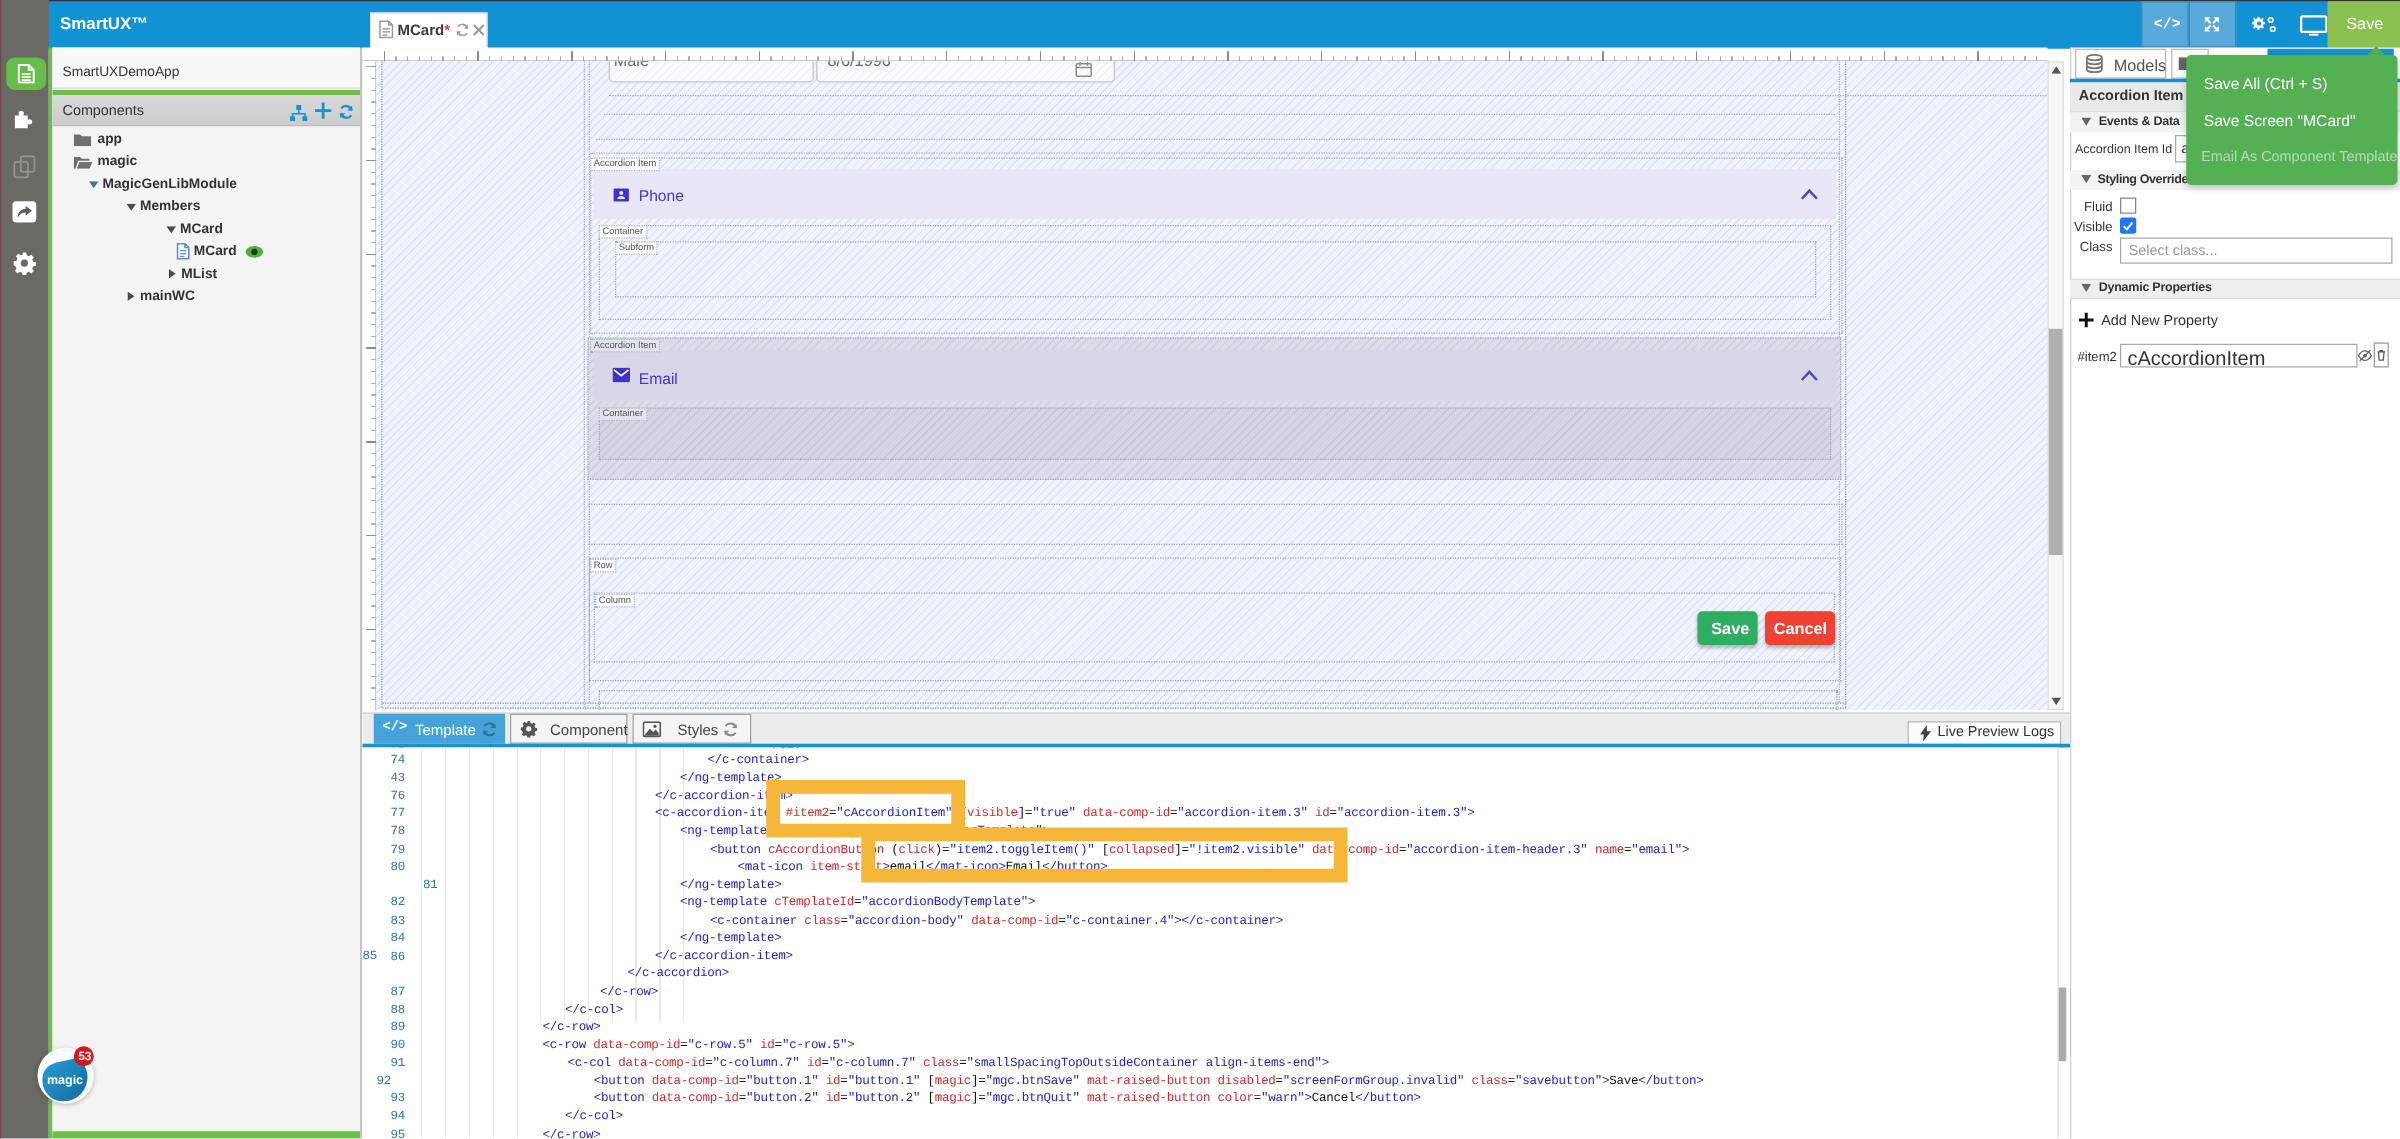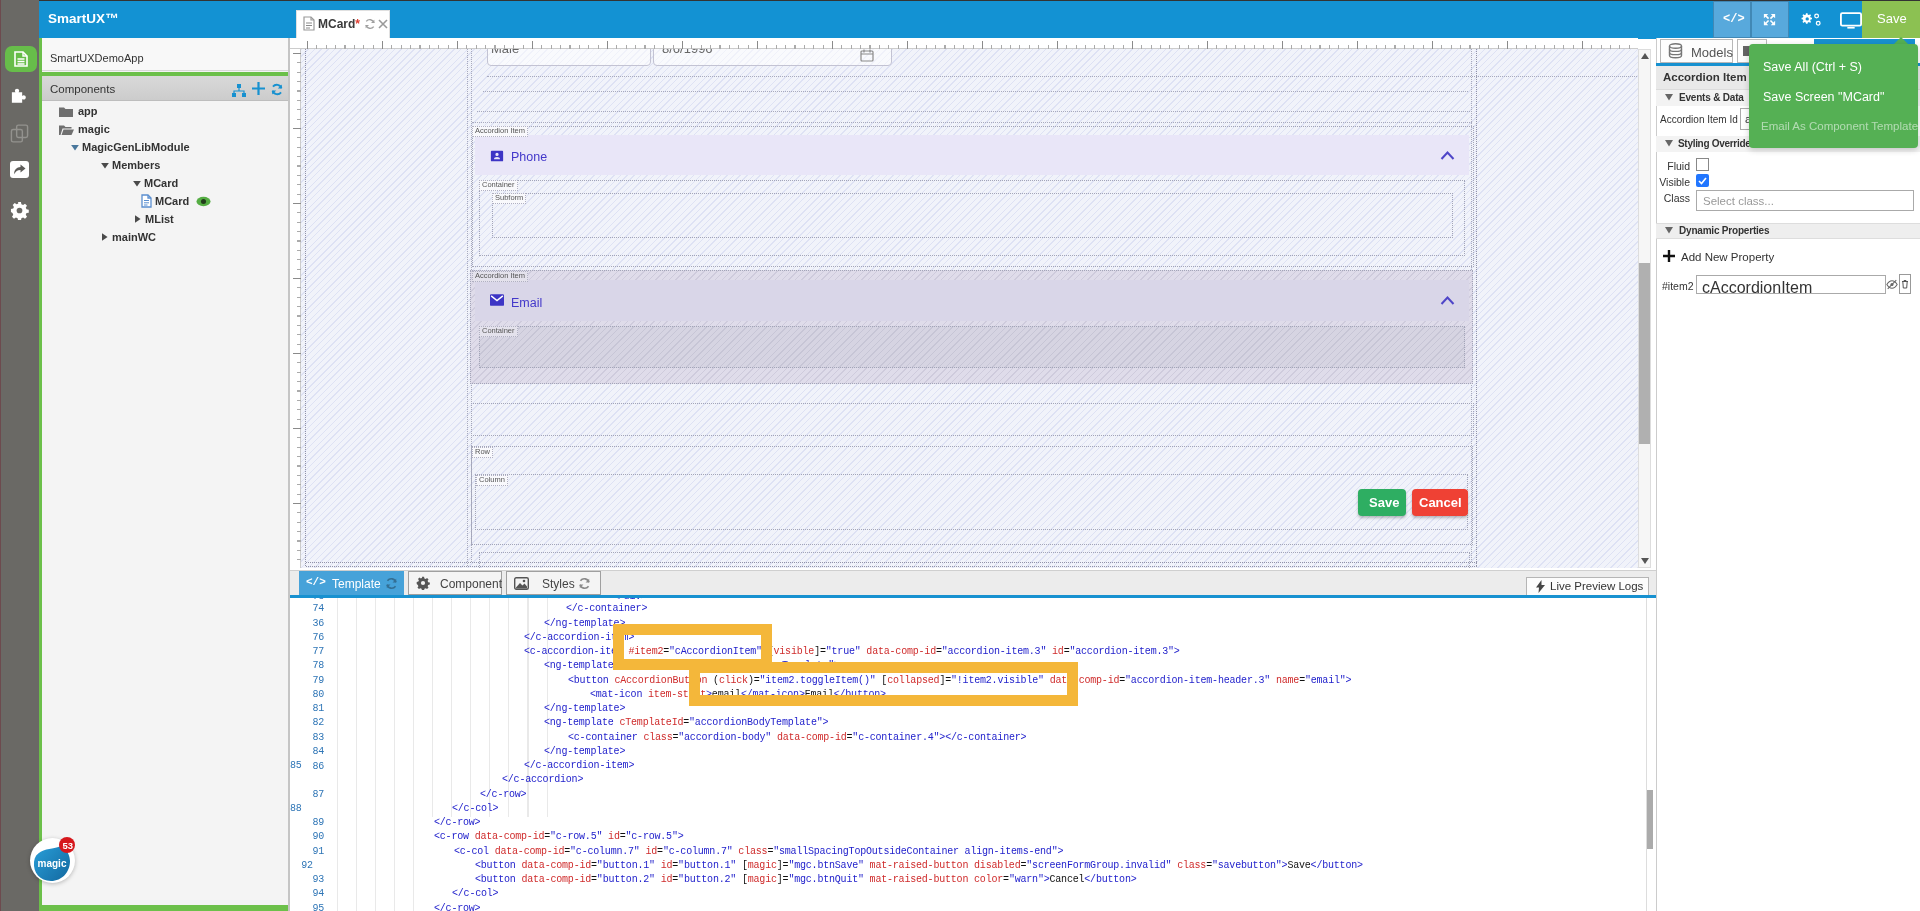--- a/index.html
+++ b/index.html
@@ -298,47 +298,47 @@
 
       <div class="abs" style="left:47px;top:0;width:78px;height:313px;
         background:repeating-linear-gradient(90deg,#e9e9e9 0 1px,transparent 1px 19.1px);"></div>
       <div class="abs" style="left:142px;top:0;width:116px;height:219px;
         background:repeating-linear-gradient(90deg,#e9e9e9 0 1px,transparent 1px 19.1px);"></div>
       <div id="codelines">
       <div class="abs code" style="left:0;top:-7.5px;width:34px;text-align:right;color:#2e75b6;">73</div>
       <div class="abs code" style="left:322px;top:-7.5px;"><i class="blu">&lt;/div&gt;</i></div>
       <div class="abs code" style="left:0;top:5.3px;width:34px;text-align:right;color:#2e75b6;">74</div>
       <div class="abs code" style="left:276px;top:5.3px;"><i class="blu">&lt;/c-container&gt;</i></div>
-      <div class="abs code" style="left:0;top:19.6px;width:34px;text-align:right;color:#2e75b6;">36</div>
+      <div class="abs code" style="left:0;top:19.6px;width:34px;text-align:right;color:#2e75b6;">43</div>
       <div class="abs code" style="left:254px;top:19.6px;"><i class="blu">&lt;/ng-template&gt;</i></div>
       <div class="abs code" style="left:0;top:33.8px;width:34px;text-align:right;color:#2e75b6;">76</div>
       <div class="abs code" style="left:234px;top:33.8px;"><i class="blu">&lt;/c-accordion-item&gt;</i></div>
       <div class="abs code" style="left:0;top:48.0px;width:34px;text-align:right;color:#2e75b6;">77</div>
       <div class="abs code" style="left:234px;top:48.0px;"><i class="blu">&lt;c-accordion-item</i> <i class="red">#item2</i><i class="blk">=</i><i class="blu">"cAccordionItem"</i> <i class="blk">[</i><i class="red">visible</i><i class="blk">]=</i><i class="blu">"true"</i> <i class="red">data-comp-id</i><i class="blk">=</i><i class="blu">"accordion-item.3"</i> <i class="red">id</i><i class="blk">=</i><i class="blu">"accordion-item.3"&gt;</i></div>
       <div class="abs code" style="left:0;top:62.3px;width:34px;text-align:right;color:#2e75b6;">78</div>
       <div class="abs code" style="left:254px;top:62.3px;"><i class="blu">&lt;ng-template</i> <i class="red">cTemplateId</i><i class="blk">=</i><i class="blu">"accordionHeaderTemplate"&gt;</i></div>
       <div class="abs code" style="left:0;top:76.5px;width:34px;text-align:right;color:#2e75b6;">79</div>
       <div class="abs code" style="left:278px;top:76.5px;"><i class="blu">&lt;button</i> <i class="red">cAccordionButton</i> <i class="blk">(</i><i class="red">click</i><i class="blk">)=</i><i class="blu">"item2.toggleItem()"</i> <i class="blk">[</i><i class="red">collapsed</i><i class="blk">]=</i><i class="blu">"!item2.visible"</i> <i class="red">data-comp-id</i><i class="blk">=</i><i class="blu">"accordion-item-header.3"</i> <i class="red">name</i><i class="blk">=</i><i class="blu">"email"&gt;</i></div>
       <div class="abs code" style="left:0;top:90.8px;width:34px;text-align:right;color:#2e75b6;">80</div>
       <div class="abs code" style="left:300px;top:90.8px;"><i class="blu">&lt;mat-icon</i> <i class="red">item-start</i><i class="blu">&gt;</i><i class="blk">email</i><i class="blu">&lt;/mat-icon&gt;</i><i class="blk">Email</i><i class="blu">&lt;/button&gt;</i></div>
-      <div class="abs code" style="left:0;top:105.0px;width:34px;text-align:right;color:#2e75b6;">81</div>
+      <div class="abs code" style="left:0;top:105.0px;width:34px;text-align:right;color:#2e75b6;padding-left:26px;">81</div>
       <div class="abs code" style="left:254px;top:105.0px;"><i class="blu">&lt;/ng-template&gt;</i></div>
       <div class="abs code" style="left:0;top:119.3px;width:34px;text-align:right;color:#2e75b6;">82</div>
       <div class="abs code" style="left:254px;top:119.3px;"><i class="blu">&lt;ng-template</i> <i class="red">cTemplateId</i><i class="blk">=</i><i class="blu">"accordionBodyTemplate"&gt;</i></div>
       <div class="abs code" style="left:0;top:133.6px;width:34px;text-align:right;color:#2e75b6;">83</div>
       <div class="abs code" style="left:278px;top:133.6px;"><i class="blu">&lt;c-container</i> <i class="red">class</i><i class="blk">=</i><i class="blu">"accordion-body"</i> <i class="red">data-comp-id</i><i class="blk">=</i><i class="blu">"c-container.4"&gt;&lt;/c-container&gt;</i></div>
       <div class="abs code" style="left:0;top:147.8px;width:34px;text-align:right;color:#2e75b6;">84</div>
       <div class="abs code" style="left:254px;top:147.8px;"><i class="blu">&lt;/ng-template&gt;</i></div>
       <div class="abs code" style="left:0;top:162.1px;width:34px;color:#2e75b6;">85</div>
       <div class="abs code" style="left:234px;top:162.1px;"><i class="blu">&lt;/c-accordion-item&gt;</i></div>
       <div class="abs code" style="left:0;top:163px;width:34px;text-align:right;color:#2e75b6;">86</div>
       <div class="abs code" style="left:212px;top:176.3px;"><i class="blu">&lt;/c-accordion&gt;</i></div>
       <div class="abs code" style="left:0;top:190.6px;width:34px;text-align:right;color:#2e75b6;">87</div>
       <div class="abs code" style="left:190px;top:190.6px;"><i class="blu">&lt;/c-row&gt;</i></div>
-      <div class="abs code" style="left:0;top:204.8px;width:34px;text-align:left;color:#2e75b6;">88</div>
+      <div class="abs code" style="left:0;top:204.8px;width:34px;text-align:right;color:#2e75b6;">88</div>
       <div class="abs code" style="left:162px;top:204.8px;"><i class="blu">&lt;/c-col&gt;</i></div>
       <div class="abs code" style="left:0;top:219.1px;width:34px;text-align:right;color:#2e75b6;">89</div>
       <div class="abs code" style="left:144px;top:219.1px;"><i class="blu">&lt;/c-row&gt;</i></div>
       <div class="abs code" style="left:0;top:233.3px;width:34px;text-align:right;color:#2e75b6;">90</div>
       <div class="abs code" style="left:144px;top:233.3px;"><i class="blu">&lt;c-row</i> <i class="red">data-comp-id</i><i class="blk">=</i><i class="blu">"c-row.5"</i> <i class="red">id</i><i class="blk">=</i><i class="blu">"c-row.5"&gt;</i></div>
       <div class="abs code" style="left:0;top:247.6px;width:34px;text-align:right;color:#2e75b6;">91</div>
       <div class="abs code" style="left:164px;top:247.6px;"><i class="blu">&lt;c-col</i> <i class="red">data-comp-id</i><i class="blk">=</i><i class="blu">"c-column.7"</i> <i class="red">id</i><i class="blk">=</i><i class="blu">"c-column.7"</i> <i class="red">class</i><i class="blk">=</i><i class="blu">"smallSpacingTopOutsideContainer align-items-end"&gt;</i></div>
       <div class="abs code" style="left:0;top:261.8px;width:34px;text-align:center;color:#2e75b6;">92</div>
       <div class="abs code" style="left:185px;top:261.8px;"><i class="blu">&lt;button</i> <i class="red">data-comp-id</i><i class="blk">=</i><i class="blu">"button.1"</i> <i class="red">id</i><i class="blk">=</i><i class="blu">"button.1"</i> <i class="blk">[</i><i class="red">magic</i><i class="blk">]=</i><i class="blu">"mgc.btnSave"</i> <i class="red">mat-raised-button</i> <i class="red">disabled</i><i class="blk">=</i><i class="blu">"screenFormGroup.invalid"</i> <i class="red">class</i><i class="blk">=</i><i class="blu">"savebutton"&gt;</i><i class="blk">Save</i><i class="blu">&lt;/button&gt;</i></div>
       <div class="abs code" style="left:0;top:276.1px;width:34px;text-align:right;color:#2e75b6;">93</div>

